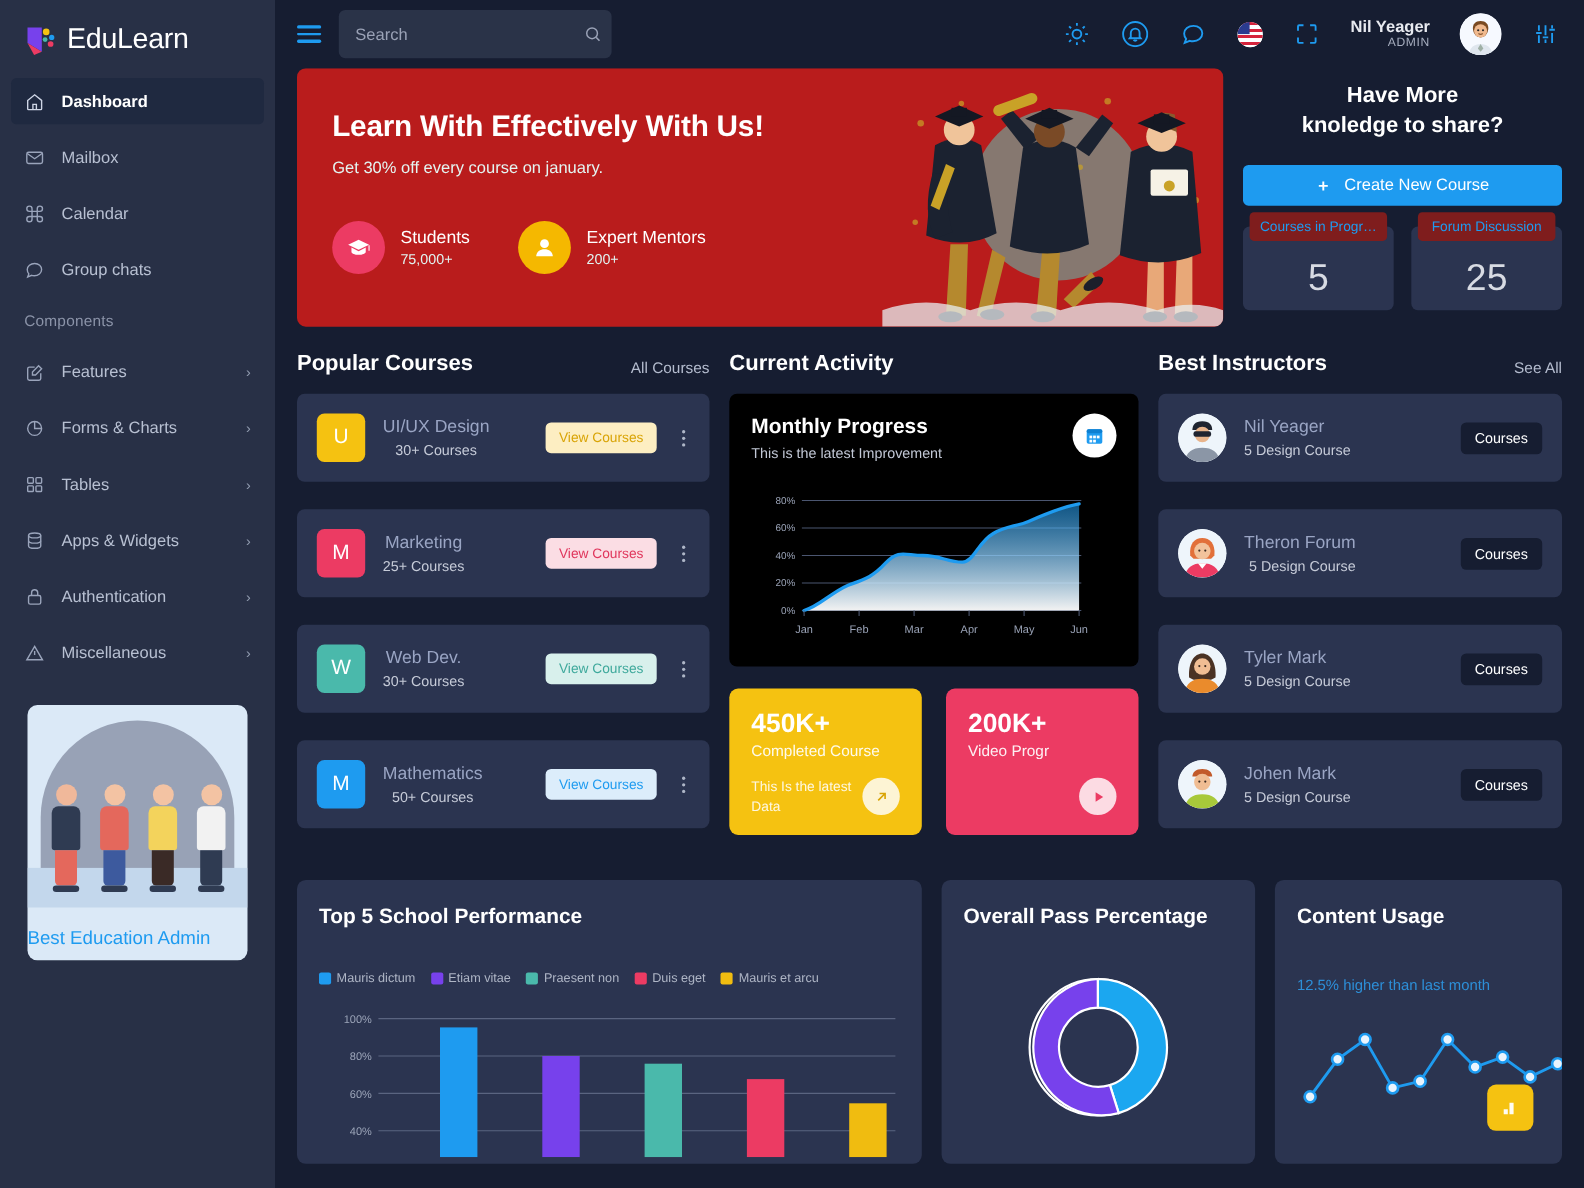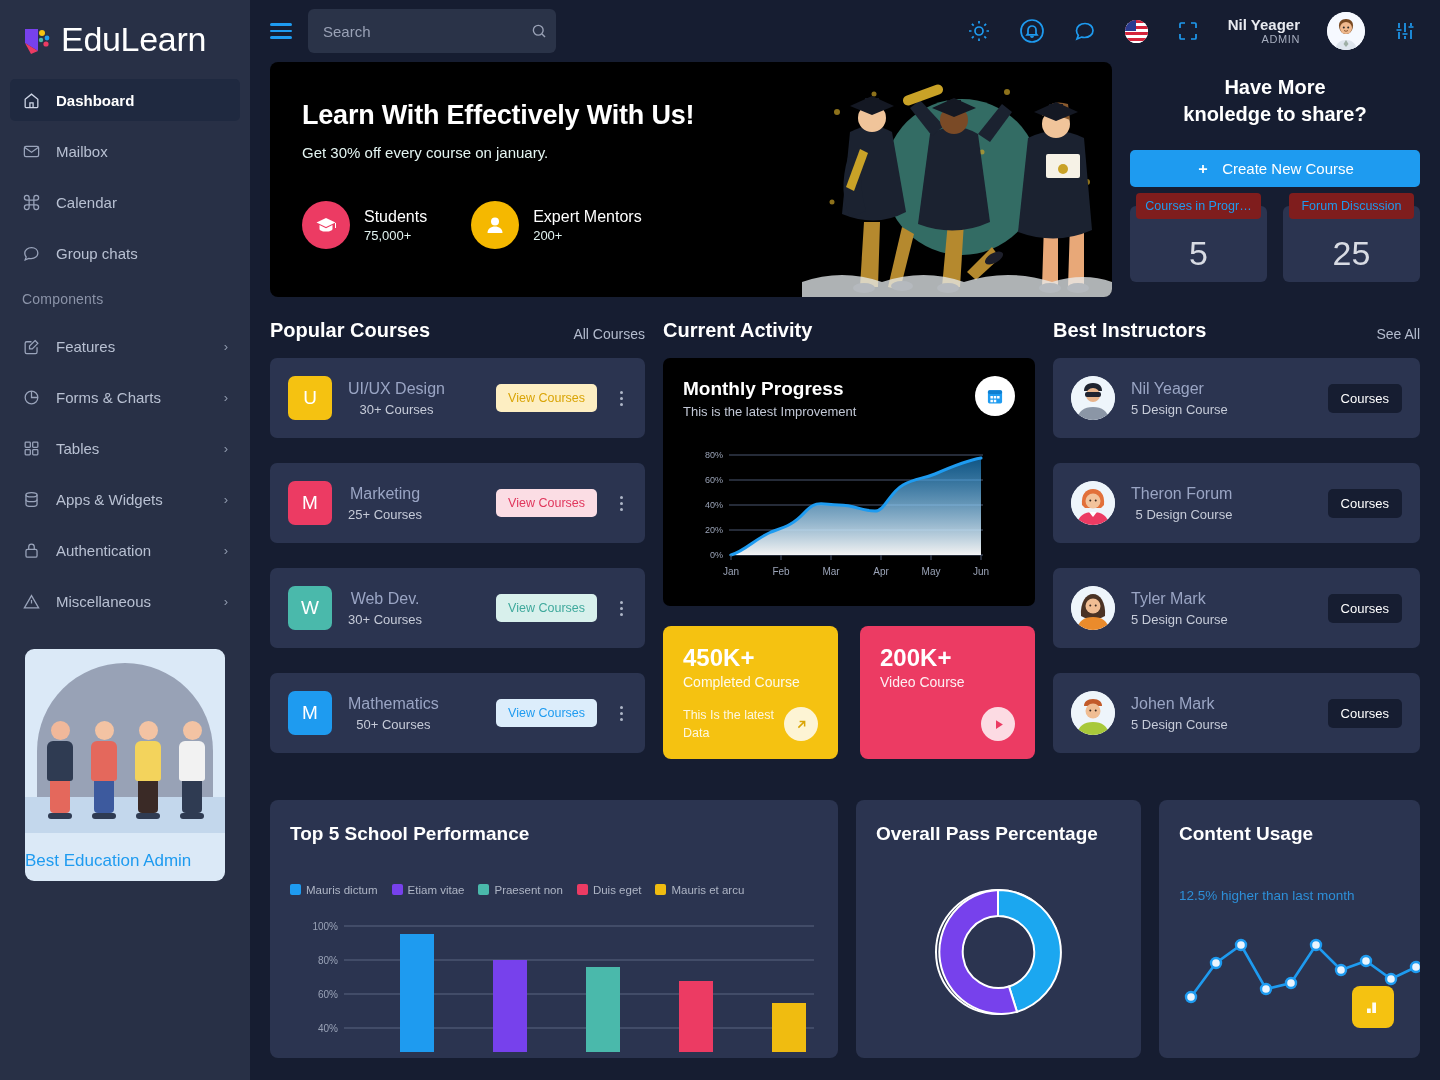--- a/index.html
+++ b/index.html
@@ -15,21 +15,21 @@
   
   .sidebar {
     width: 250px; min-width: 250px; height: 1080px;
     background: #283046;
     display: flex; flex-direction: column;
     padding-top: 4px;
     overflow: hidden;
   }
   .brand { display: flex; align-items: center; gap: 9px; padding: 16px 0 16px 22px; }
   .brand-mark { width: 30px; height: 30px; position: relative; }
-  .brand-text { font-size: 34px; font-weight: 400; color: #ffffff; letter-spacing: -0.3px; }
+  .brand-text { font-size: 26px; font-weight: 400; color: #ffffff; letter-spacing: -0.3px; }
   .nav { padding: 4px 10px 0 10px; }
   .nav-item {
     display: flex; align-items: center; gap: 15px;
     height: 42px; padding: 0 12px; margin-bottom: 9px;
     border-radius: 5px; color: #b8c0d2; font-size: 15px; cursor: pointer;
   }
   .nav-item.active { background: #1f2940; color:#fff; font-weight: 600; }
   .nav-item .chev { margin-left: auto; font-size: 13px; color: #8f99ad; }
   .nav-ico { width: 19px; height: 19px; flex: 0 0 19px; display:flex; align-items:center; justify-content:center; }
   .nav-ico svg { width: 19px; height: 19px; stroke: #9aa4bb; fill: none; stroke-width: 1.6; }
@@ -79,21 +79,21 @@
   .user-name { font-size: 15px; font-weight: 700; color: #e8eaf0; }
   .user-role { font-size: 11px; color: #a6adbe; letter-spacing: .6px; }
   .avatar-hd { width: 38px; height: 38px; border-radius: 50%; background: #f6f9ff; position: relative; overflow:hidden; }
 
   
   .content { flex: 1; padding: 0 20px 0 20px; overflow: hidden; }
   .row { display: flex; gap: 18px; }
 
   
   .hero {
-    flex: 1; height: 235px; background: #000000; border-radius: 8px;
+    flex: 1; height: 235px; background: #b91c1c; border-radius: 8px;
     position: relative; overflow: hidden; padding: 38px 0 12px 32px;
   }
   .hero h1 { font-size: 27px; color: #fff; font-weight: 700; letter-spacing: -0.2px; }
   .hero p { font-size: 15px; color: #e4f5f2; margin-top: 13px; }
   .hero-stats { display: flex; gap: 44px; margin-top: 40px; }
   .hstat { display: flex; align-items: center; gap: 14px; }
   .hstat .circ { width: 48px; height: 48px; border-radius: 50%; display:flex; align-items:center; justify-content:center; }
   .hstat .lbl { font-size: 16px; color: #fff; }
   .hstat .val { font-size: 13px; color: #e1f3f0; margin-top: 2px; }
   .grads { position: absolute; right: 0; bottom: 0; width: 310px; height: 225px; }
@@ -660,21 +660,21 @@
               <div class="stat-lbl">Completed Course</div>
               <div class="stat-note">This Is the latest Data</div>
               <span class="stat-fab">
                 <svg viewBox="0 0 24 24" width="15" height="15" style="stroke:#d9a406;stroke-width:2.4;fill:none">
                     <path d="M7 17 17 7M9 7h8v8"></path>
                   </svg>
               </span>
             </div>
             <div class="stat-card pink">
               <div class="stat-num">200K+</div>
-              <div class="stat-lbl">Video Course</div>
+              <div class="stat-lbl">Video Progr</div>
               <span class="stat-fab">
                 <svg viewBox="0 0 24 24" width="15" height="15" fill="#ec3b63">
                     <path d="M8 5l11 7-11 7z"></path>
                   </svg>
               </span>
             </div>
           </div>
         </section>
 
         <section class="col-instructors">

